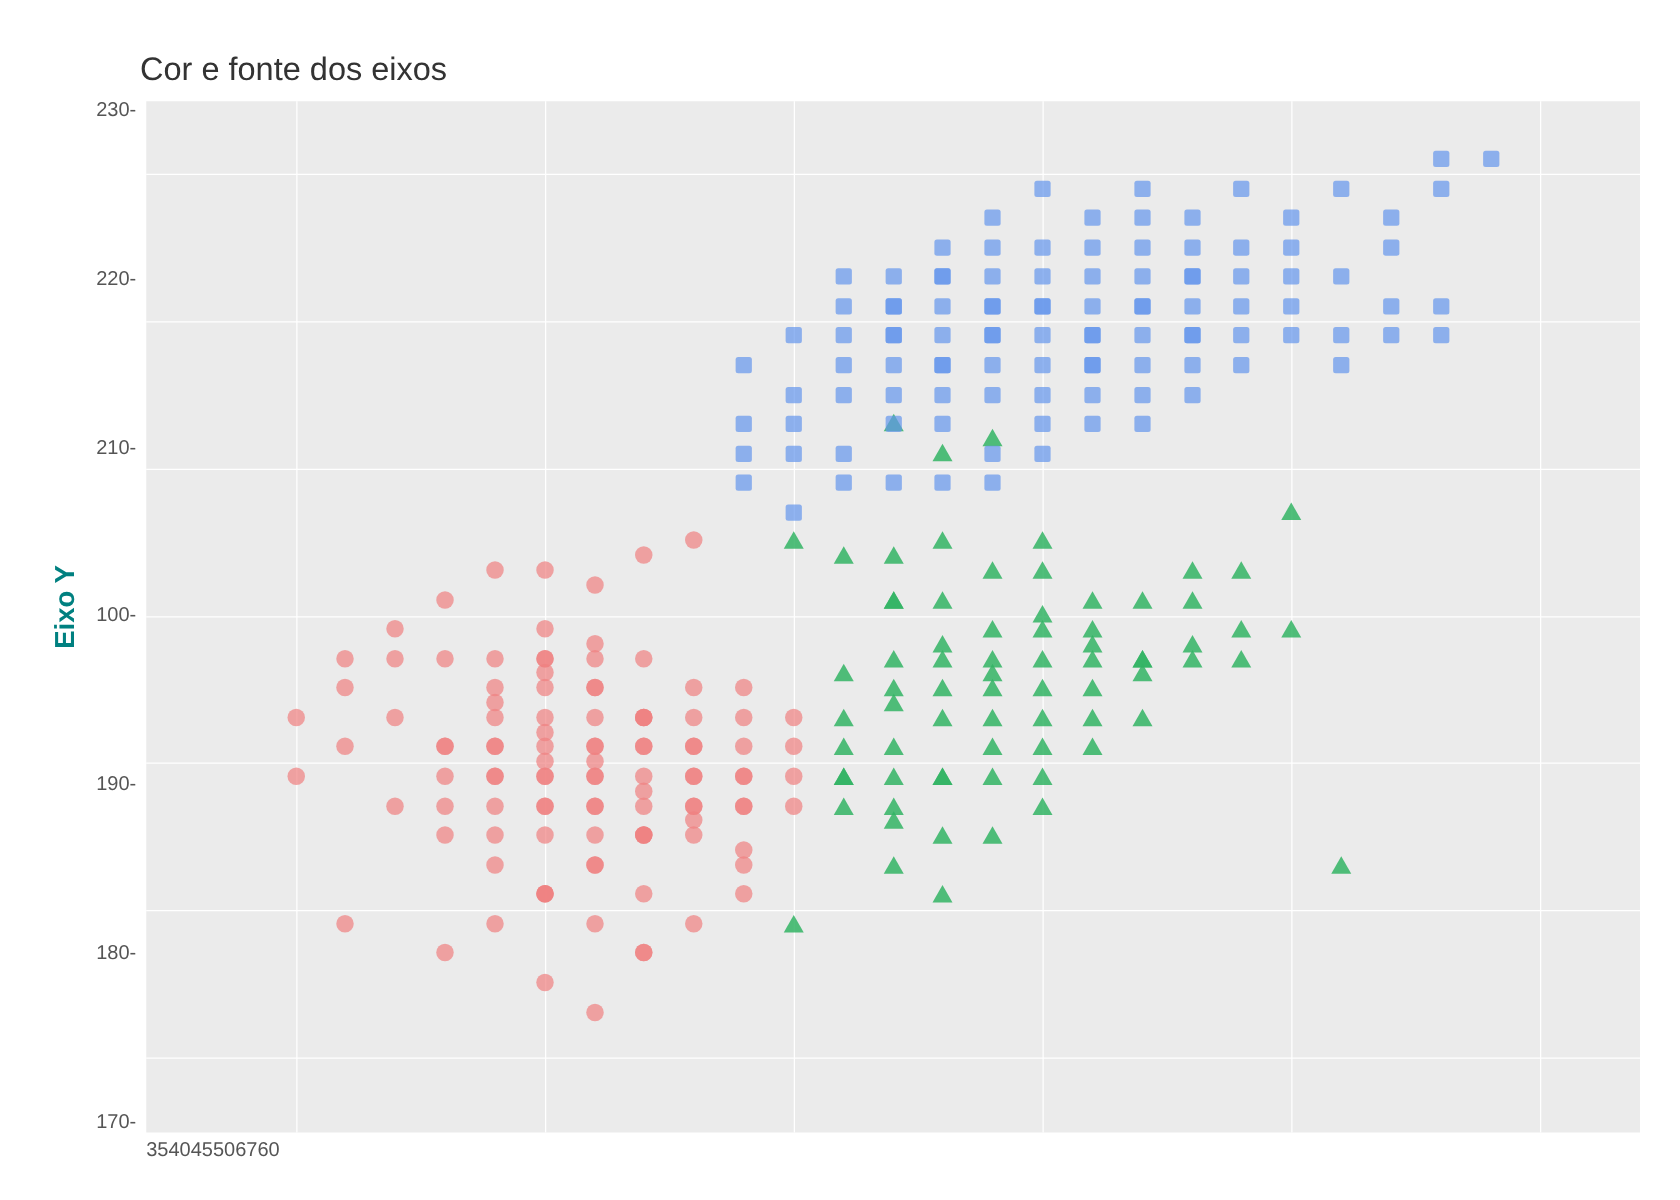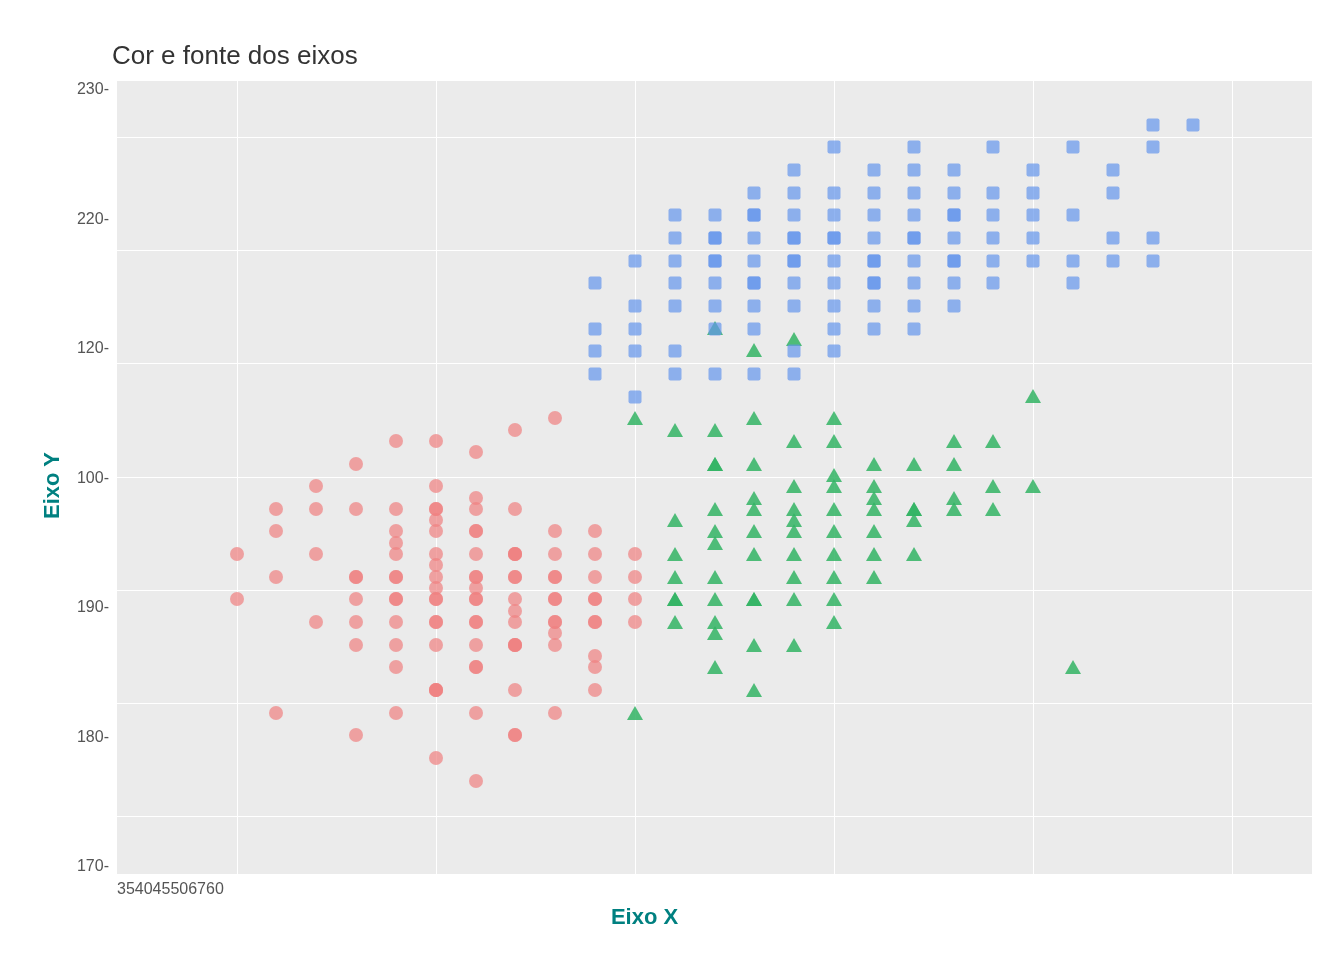--- a/index.html
+++ b/index.html
@@ -199,21 +199,21 @@
 
 <div class="chart-container">
   <div class="chart-title">Cor e fonte dos eixos</div>
   <div class="chart-body">
     <div class="y-axis-label">Eixo Y</div>
     <div class="chart-and-xaxis">
       <div class="plot-area-row">
         <div class="y-ticks" id="y-ticks">
             <div class="y-tick">230-</div>
             <div class="y-tick">220-</div>
-            <div class="y-tick">120-</div>
+            <div class="y-tick">210-</div>
             <div class="y-tick">100-</div>
             <div class="y-tick">190-</div>
             <div class="y-tick">180-</div>
             <div class="y-tick">170-</div>
           </div>
         <div class="plot-and-legend">
           <div class="plot-area" id="plot-area">
               <div class="grid-line-h" style="bottom: 7.14286%;"></div>
               <div class="grid-line-h" style="bottom: 21.4286%;"></div>
               <div class="grid-line-h" style="bottom: 35.7143%;"></div>
@@ -527,18 +527,15 @@
         <div class="x-ticks-spacer"></div>
         <div class="x-ticks" id="x-ticks">
             <div class="x-tick">35</div>
             <div class="x-tick">40</div>
             <div class="x-tick">45</div>
             <div class="x-tick">50</div>
             <div class="x-tick">67</div>
             <div class="x-tick">60</div>
           </div>
       </div>
-      <div class="x-axis-label-row">
-        <div class="x-axis-label">Eixo X</div>
-      </div>
     </div>
   </div>
 </div>
 
 </body></html>

